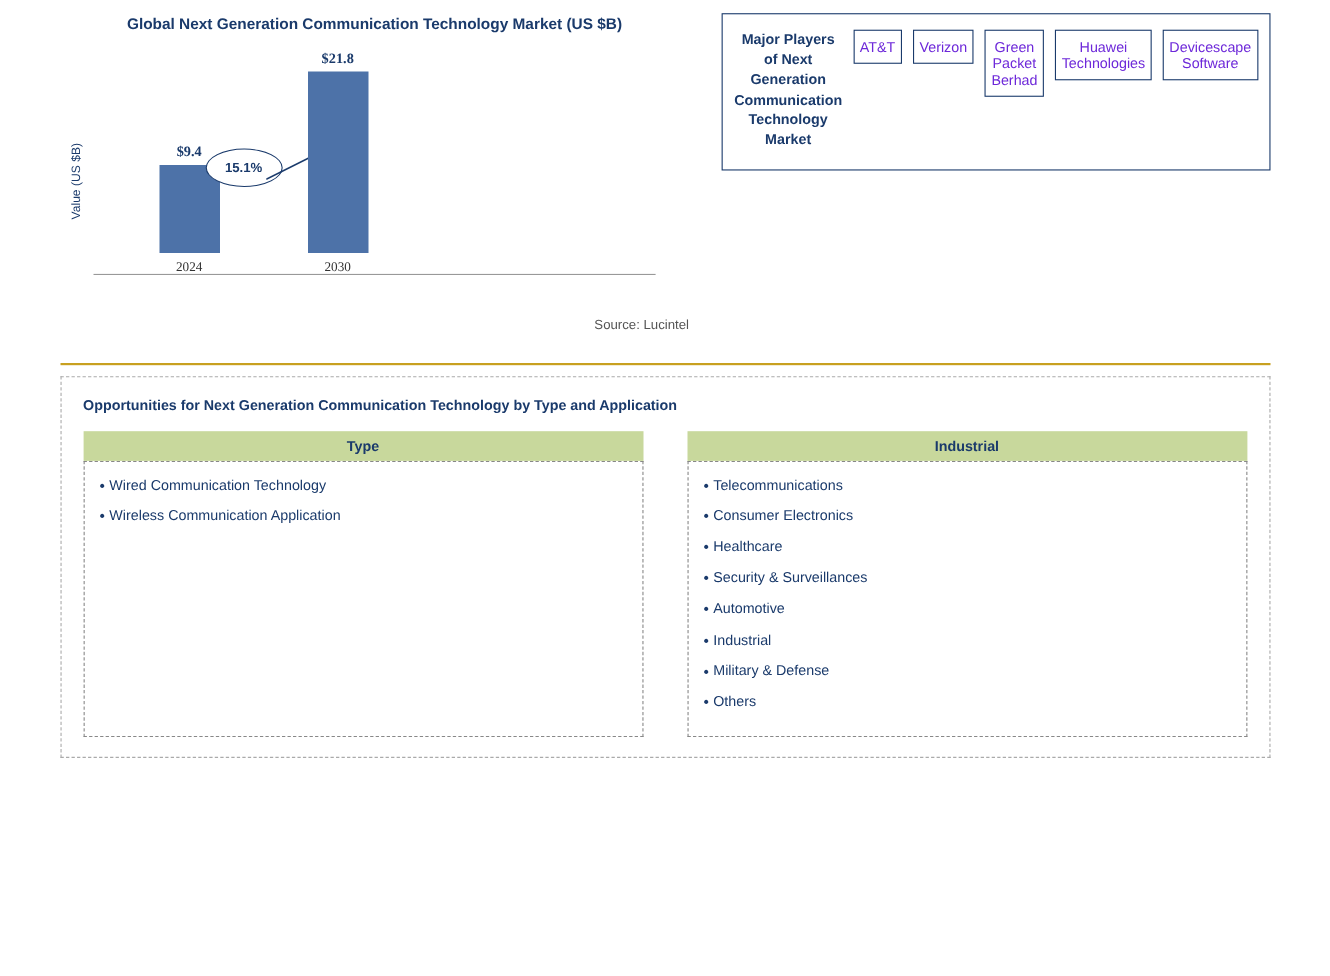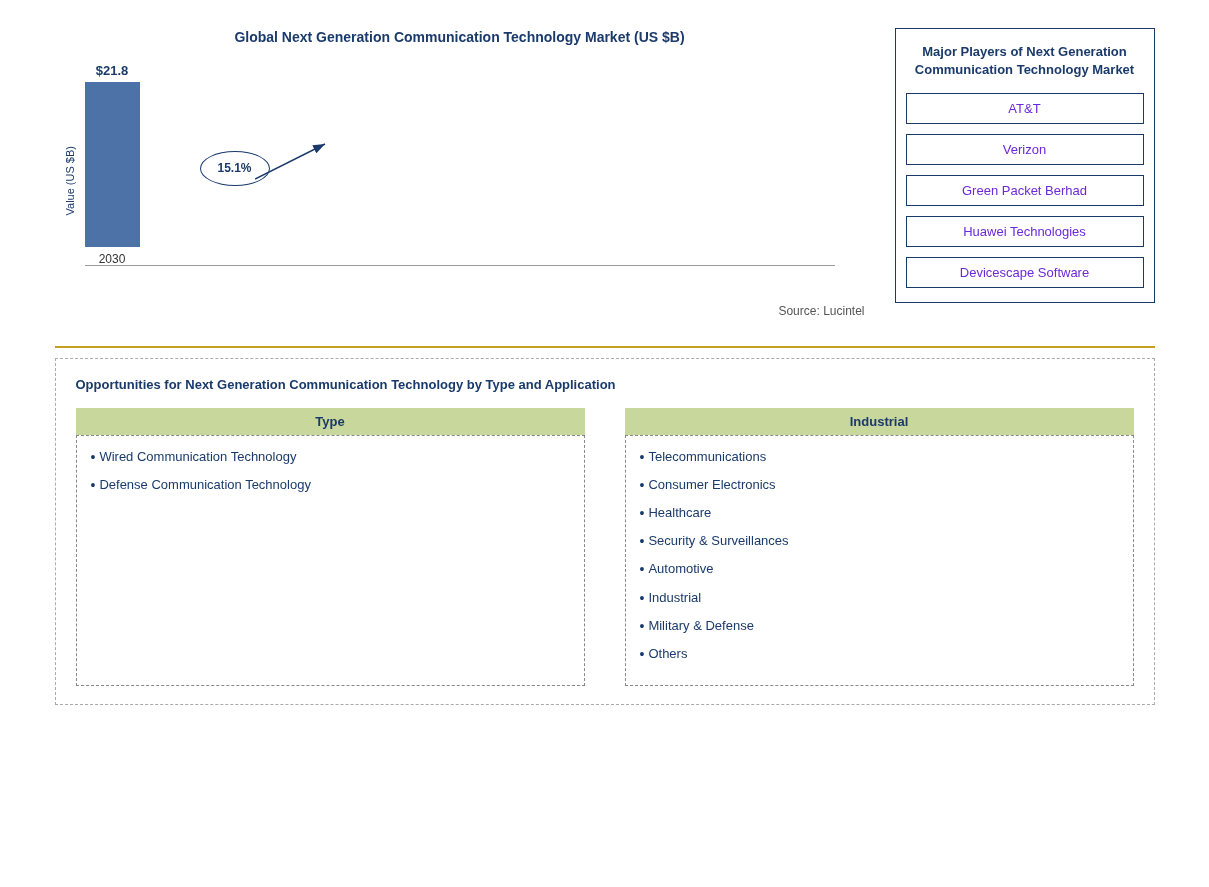--- a/index.html
+++ b/index.html
@@ -6,21 +6,21 @@
     body {
       background: #fff;
       font-family: Arial, sans-serif;
       font-size: 13px;
       color: #1a3a6b;
       width: 1209px;
       min-height: 887px;
     }
     .main-container {
       width: 1100px;
-      margin: 16px auto;
+      margin: 0 auto;
       padding: 12px 0;
     }
     
     .top-section {
       display: flex;
       flex-direction: row;
       gap: 30px;
       align-items: flex-start;
       margin-bottom: 18px;
     }
@@ -37,20 +37,21 @@
       color: #1a3a6b;
       font-size: 14px;
       margin-bottom: 18px;
       line-height: 1.4;
     }
     .bar-group {
       display: flex;
       flex-direction: column;
       align-items: center;
       position: relative;
+      font-family: Liberation Serif, serif;
     }
     .bar-value-label {
       font-size: 13px;
       font-weight: bold;
       color: #1a3a6b;
       margin-bottom: 4px;
     }
     .bar {
       background: #4d72a8;
       width: 55px;
@@ -79,21 +80,21 @@
       font-size: 12px;
       color: #555;
       margin-top: 8px;
     }
     
     .players-container {
       flex: 0 0 260px;
       border: 1.5px solid #1a3a6b;
       padding: 14px 10px;
       display: flex;
-      flex-direction: column;
+      flex-direction: row;
       align-items: flex-start;
       gap: 10px;
       height: fit-content;
     }
     .players-title {
       font-weight: bold;
       color: #1a3a6b;
       font-size: 13px;
       text-align: center;
       line-height: 1.4;
@@ -178,22 +179,27 @@
       <div style="display:flex; flex-direction:row; align-items:stretch; position:relative; height:230px;">
 
         <div style="display:flex; align-items:center; justify-content:center; width:30px;">
           <span style="writing-mode:vertical-rl; transform:rotate(180deg); font-size:11px; color:#1a3a6b; white-space:nowrap;">Value (US $B)</span>
         </div>
 
         <div style="flex:1; position:relative; display:flex; align-items:flex-end; padding-bottom:30px;">
 
           <div style="position:absolute; bottom:30px; left:0; right:30px; height:1px; background:#999;"></div>
 
-
-          <div style="position:absolute; bottom:110px; left:115px;">
+          <div class="bar-group" style="margin-left:60px; margin-right:80px;">
+            <span class="bar-value-label">$9.4</span>
+            <div class="bar" style="height:80px;"></div>
+            <span class="bar-year">2024</span>
+          </div>
+
+          <div style="position:absolute; bottom:110px; left:102px;">
 
             <div class="cagr-ellipse">
               <span>15.1%</span>
             </div>
 
             <svg style="position:absolute; top:-12px; right:-65px;" width="80" height="50">
               <defs>
                 <marker id="arrowhead" markerWidth="8" markerHeight="6" refX="8" refY="3" orient="auto">
                   <polygon points="0 0, 8 3, 0 6" fill="#1a3a6b"></polygon>
                 </marker>
@@ -234,21 +240,21 @@
 
       <div class="opp-column">
         <div class="opp-header">Type</div>
         <div class="opp-list">
           <div class="opp-list-item">
             <span class="bullet">•</span>
             <span>Wired Communication Technology</span>
           </div>
           <div class="opp-list-item">
             <span class="bullet">•</span>
-            <span>Defense Communication Technology</span>
+            <span>Wireless Communication Application</span>
           </div>
         </div>
       </div>
 
       <div class="opp-column">
         <div class="opp-header">Industrial</div>
         <div class="opp-list">
           <div class="opp-list-item">
             <span class="bullet">•</span>
             <span>Telecommunications</span>

